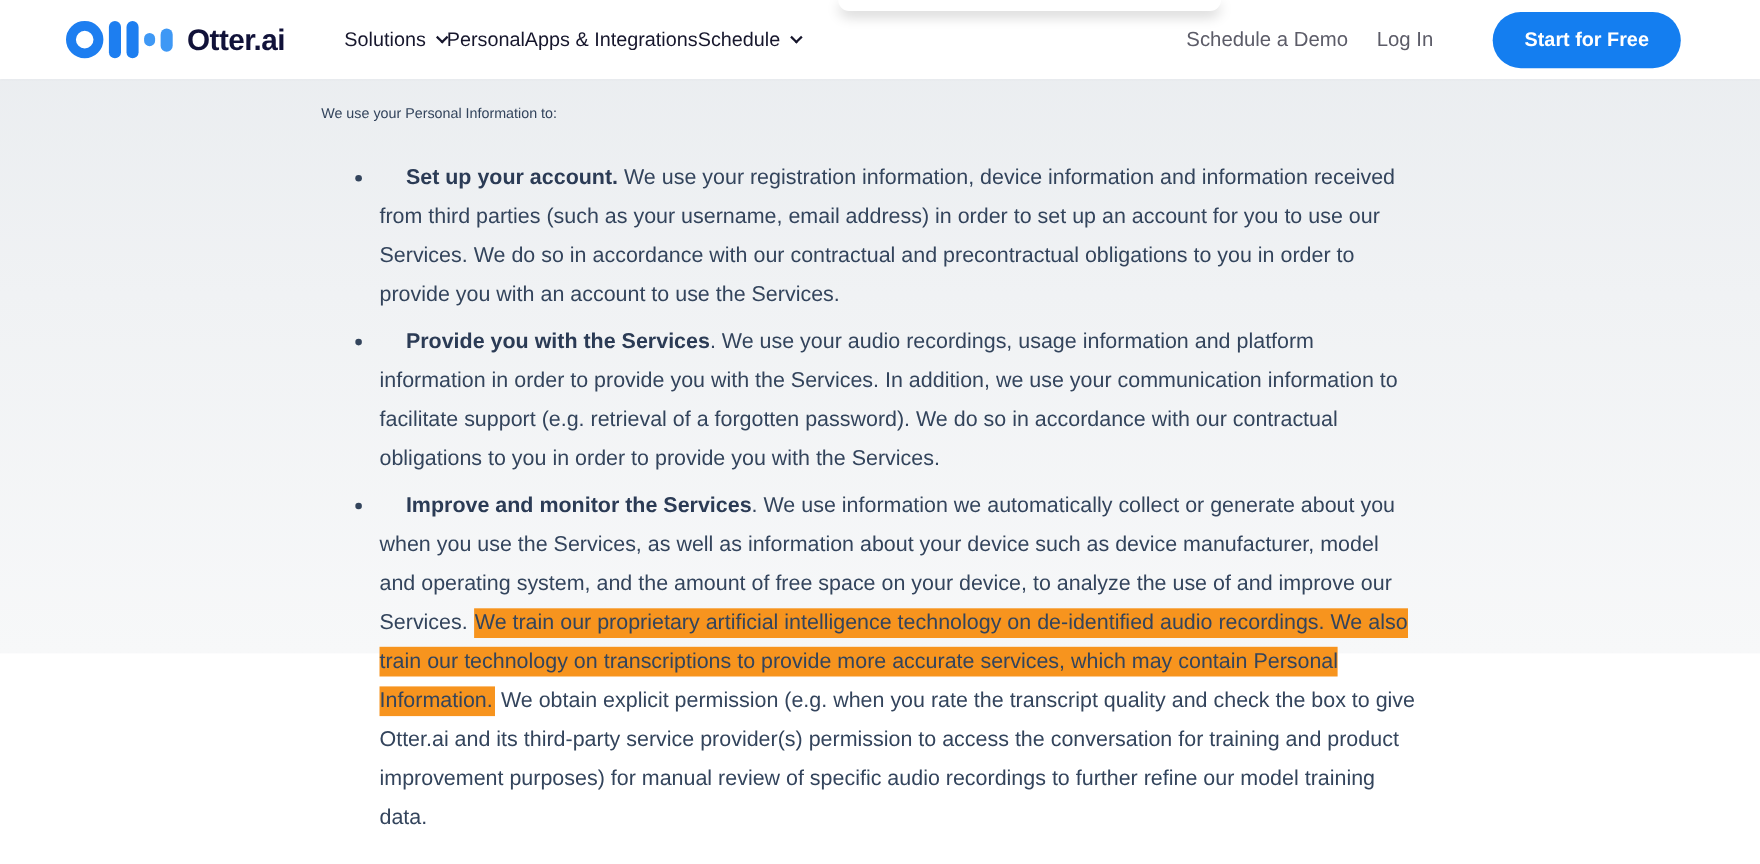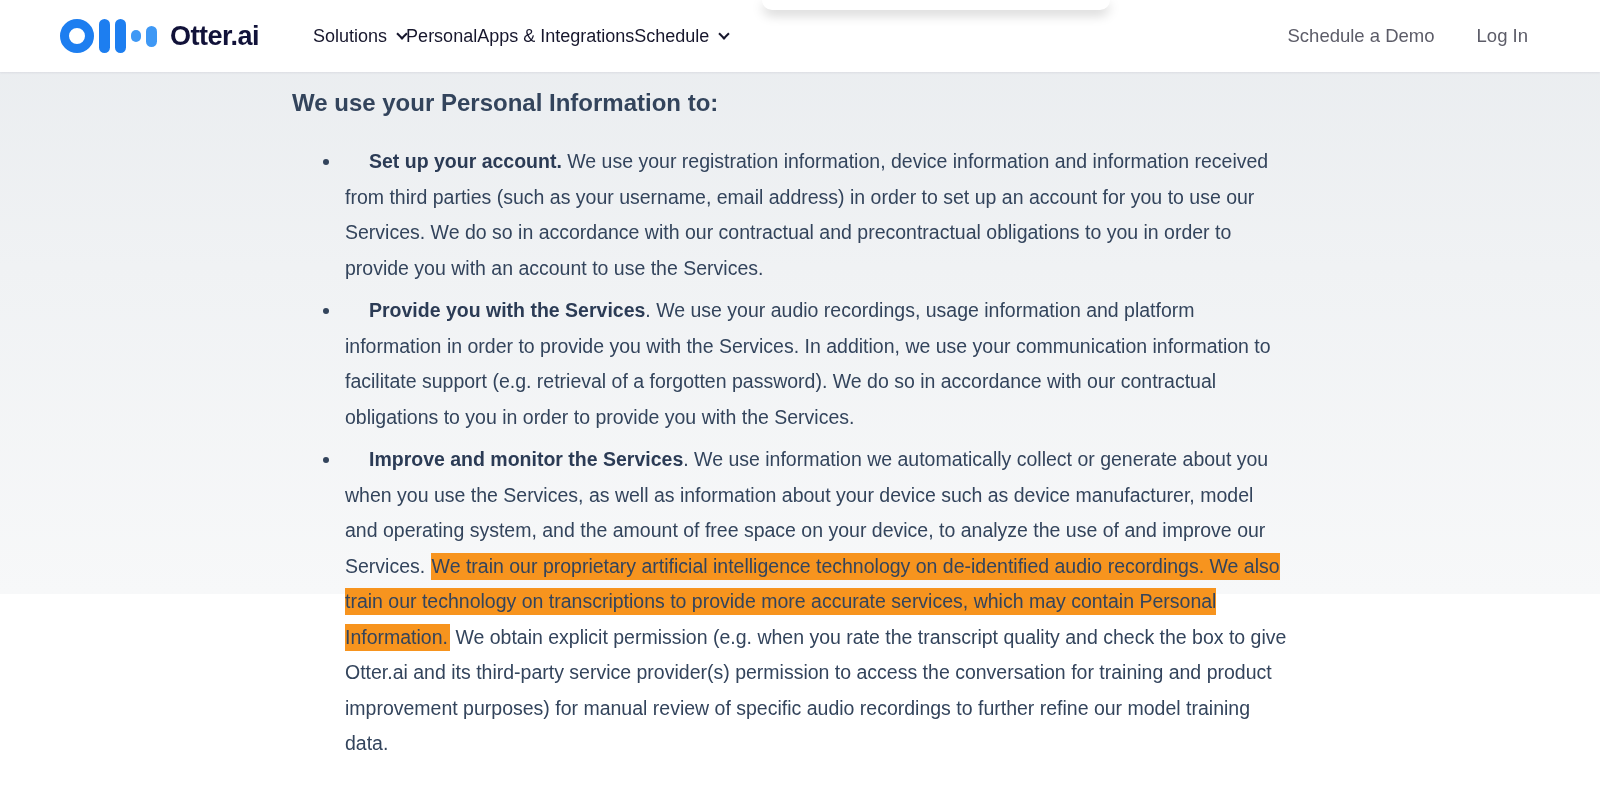--- a/index.html
+++ b/index.html
@@ -17,31 +17,31 @@
   .ldot { width:10px; height:12px; border-radius:5px; background:#3E98F5; }
   .lshort { width:11px; height:21px; border-radius:6px; background:#3E98F5; }
   .logo-text { font-size:27px; font-weight:700; color:#111239; margin-left:13px; letter-spacing:-0.5px; }
 
   nav.main-nav { display:flex; align-items:center; }
   .nav-item { display:flex; align-items:center; font-size:18px; font-weight:500; color:#16162c;
               text-decoration:none; cursor:pointer; white-space:nowrap; }
   .chev { width:8px; height:8px; border-right:2px solid #16162c; border-bottom:2px solid #16162c;
           transform:rotate(45deg); display:inline-block; margin-left:11px; position:relative; top:-2px; }
 
-  .nav-right { display:flex; align-items:center; margin-left:auto; gap:42px; }
+  .nav-right { display:flex; align-items:center; margin-left:auto; gap:26px; }
   .nav-right a { font-size:18.5px; color:#5C5C68; text-decoration:none; cursor:pointer; white-space:nowrap; }
   .cta { margin-left:28px; background:#147EF0; color:#ffffff; border:none; border-radius:26px;
          font-family:inherit; font-size:18px; font-weight:700; padding:15px 29px; cursor:pointer; }
 
   .dropdown-remnant { position:absolute; top:0; left:762px; width:348px; height:10px; background:#ffffff;
                       border-radius:0 0 10px 10px; box-shadow:0 5px 12px rgba(0,0,0,0.18); }
 
   
   main { position:relative; padding:13px 0 0 292px; }
-  .intro { font-size:24px; line-height:35px; color:#33445C;font-weight:bold; }
+  .intro { font-size:13px; line-height:35px; color:#33445C; }
   ul.bullets { list-style:none; margin-top:24px; }
   ul.bullets li { position:relative; padding-left:53px; max-width:995px; font-size:19.5px;
                   line-height:35.5px; color:#33445C; margin-bottom:7px; }
   ul.bullets li::before { content:""; position:absolute; left:31px; top:15px; width:6px; height:6px;
                           border-radius:50%; background:#33445C; }
   .b-title { font-weight:700; color:#2B3B55;margin-left:24px; }
   mark { background:#F7941E; color:inherit; padding:2px 2px 3px 1px; }
   mark:empty { display:none; }
 </style>
 </head>
@@ -74,20 +74,21 @@
       </a>
       <a class="nav-item">
         <span>Schedule</span>
         <span class="chev"></span>
       </a>
     </nav>
 
     <div class="nav-right">
       <a>Schedule a Demo</a>
       <a>Log In</a>
+      <button class="cta">Start for Free</button>
     </div>
 
     <div class="dropdown-remnant"></div>
   </header>
 
   <main>
     <p class="intro">We use your Personal Information to:</p>
 
     <ul class="bullets">
       <li>

